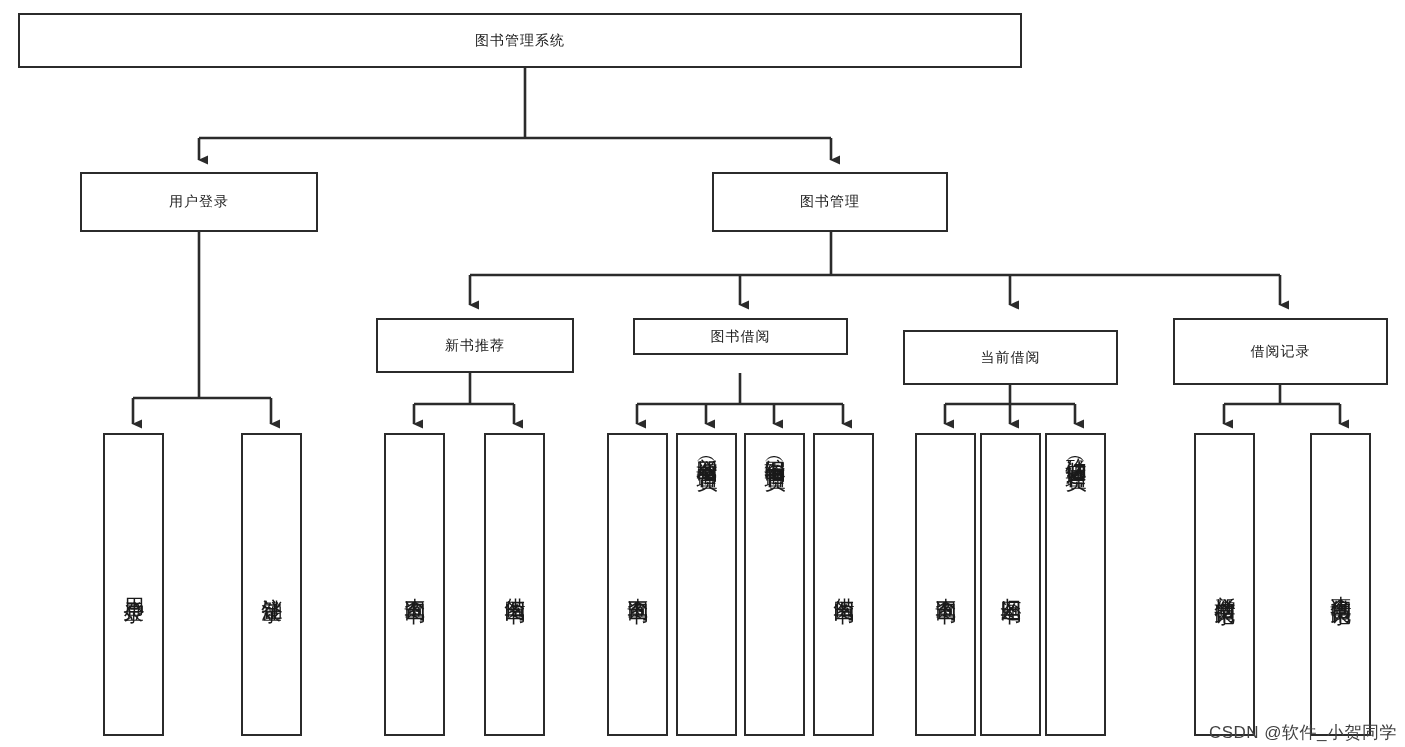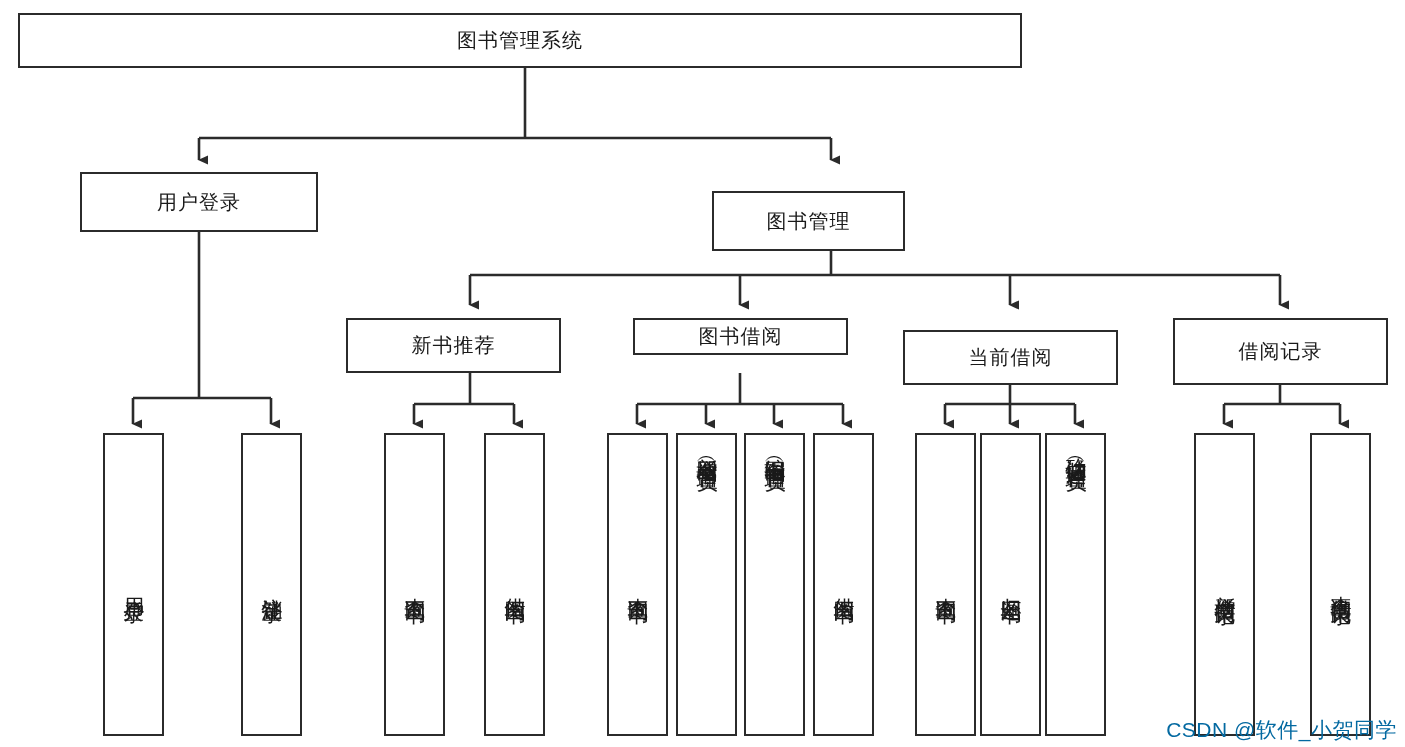--- a/index.html
+++ b/index.html
@@ -29,21 +29,21 @@
     position: absolute;
     box-sizing: border-box;
     border: 2.5px solid #2b2b2b;
     background: #ffffff;
     display: flex;
     align-items: center;
     justify-content: center;
     color: #1a1a1a;
   }
   .node.h {
-    font-size: 20px;
+    font-size: 14px;
     letter-spacing: 1px;
     text-align: center;
   }
   .node.leaf {
     align-items: center;
     justify-content: center;
     padding: 6px 0;
   }
   .vtext {
     writing-mode: vertical-rl;
@@ -57,22 +57,22 @@
   .leaf-top .vtext {
     align-self: flex-start;
   }
   .leaf-bottom {
     align-items: flex-end;
   }
   .watermark {
     position: absolute;
     right: 8px;
     bottom: 3px;
-    font-size: 21px;
-    color: #0369a1;
+    font-size: 17px;
+    color: #404040;
     letter-spacing: 0.5px;
     white-space: nowrap;
   }
 </style>
 </head>
 <body>
 
 <div id="canvas">
 
   <svg id="edges" viewBox="0 0 1405 747" xmlns="http://www.w3.org/2000/svg">
@@ -126,25 +126,25 @@
   </svg>
 
   <div class="node h" style="left:18px; top:13px; width:1004px; height:55px;">
     <span>图书管理系统</span>
   </div>
 
   <div class="node h" style="left:80px; top:172px; width:238px; height:60px;">
     <span>用户登录</span>
   </div>
 
-  <div class="node h" style="left:712px; top:172px; width:193px; height:60px;margin-top:19px;">
+  <div class="node h" style="left:712px; top:172px; width:236px; height:60px;">
     <span>图书管理</span>
   </div>
 
-  <div class="node h" style="left:346px; top:318px; width:215px; height:55px;">
+  <div class="node h" style="left:376px; top:318px; width:198px; height:55px;">
     <span>新书推荐</span>
   </div>
 
   <div class="node h" style="left:633px; top:318px; width:215px; height:37px;">
     <span>图书借阅</span>
   </div>
 
   <div class="node h" style="left:903px; top:330px; width:215px; height:55px;">
     <span>当前借阅</span>
   </div>

